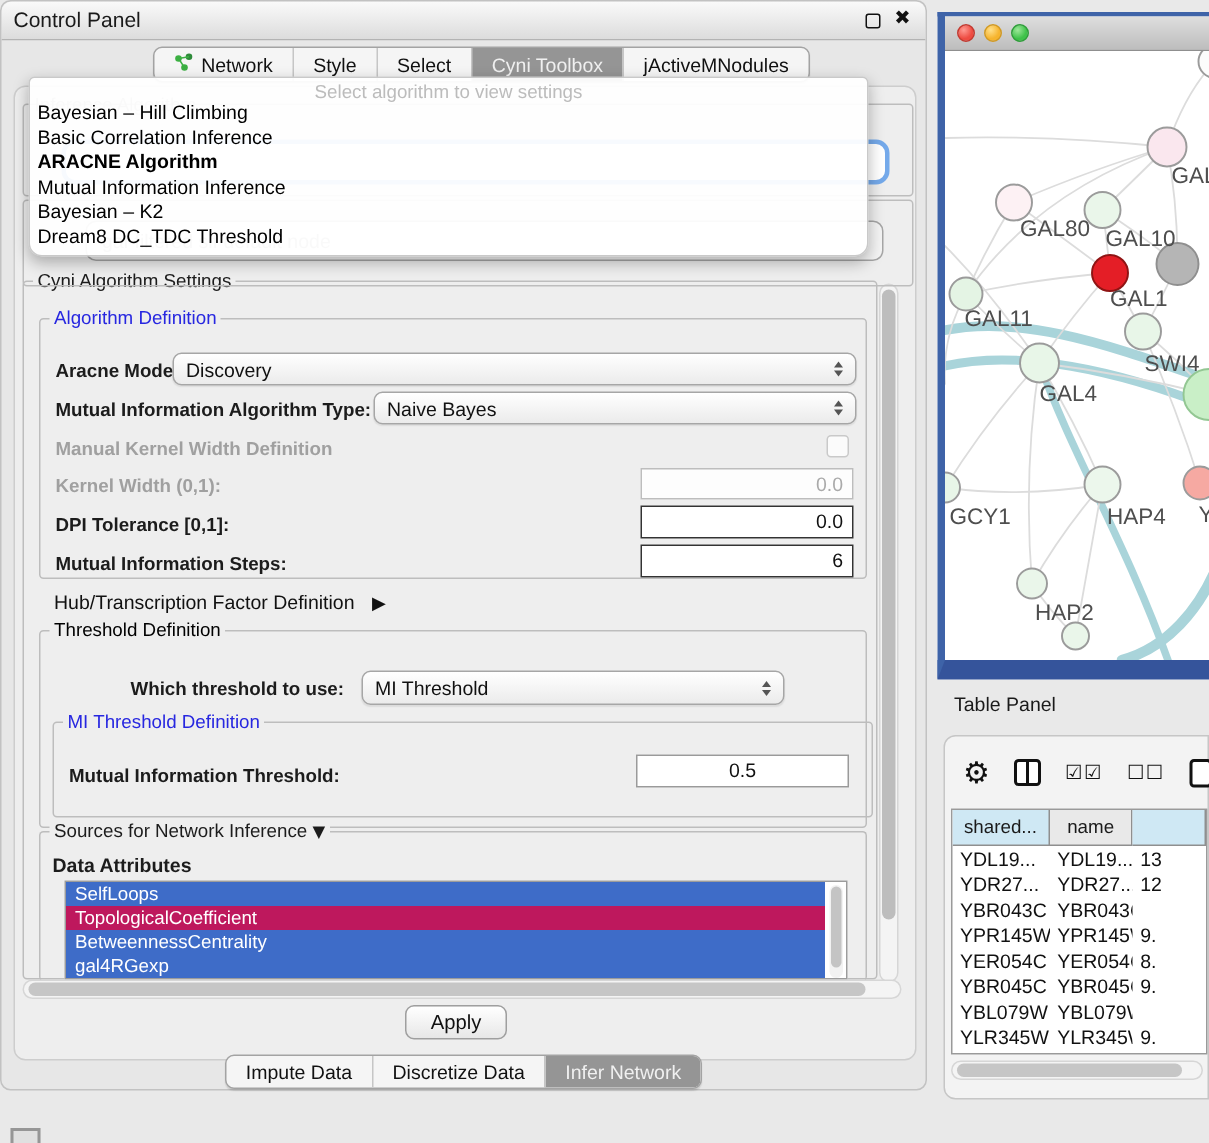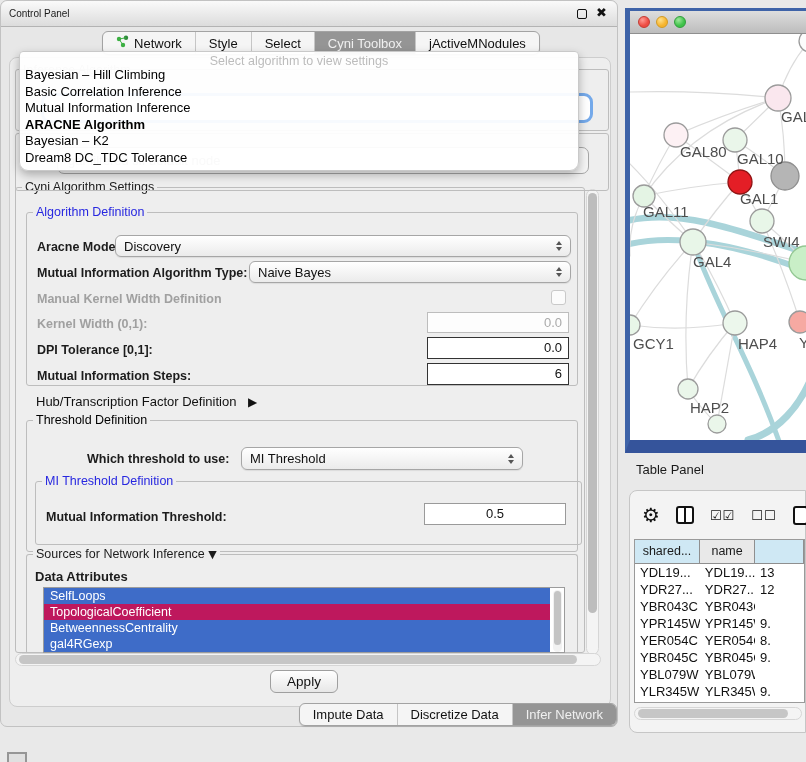--- a/index.html
+++ b/index.html
@@ -6,21 +6,21 @@
   body { font-family:"Liberation Sans", sans-serif; background:#e9e9e9; }
   #app { position:relative; width:806px; height:762px; background:#e9e9e9; overflow:hidden; }
   .sym { font-family:"DejaVu Sans", sans-serif; }
 
   
   .cp { position:absolute; left:0; top:6; width:618px; height:727px;
         background:#e7e7e7; border:1px solid #c2c2c2; border-radius:7px; }
   .cp-titlebar { position:absolute; left:0; top:0; width:100%; height:26px;
         background:linear-gradient(#fafafa,#dcdcdc); border-bottom:1px solid #b3b3b3;
         border-radius:7px 7px 0 0; }
-  .cp-title { position:absolute; left:8px; top:0; line-height:25px; font-size:10px; color:#1a1a1a; }
+  .cp-title { position:absolute; left:8px; top:0; line-height:25px; font-size:14px; color:#1a1a1a; }
   .float-ic { position:absolute; right:30px; top:8px; width:10px; height:10px;
         border:1.6px solid #111; border-radius:2px; }
   .close-ic { position:absolute; right:10px; top:4px; font-size:13px; font-weight:bold; color:#111; }
 
   .tabrow { position:absolute; left:0; top:30px; width:100%; display:flex; justify-content:center;padding-left:24px; }
   .seg-group { display:inline-flex; border:1px solid #a3a3a3; border-radius:6px; overflow:hidden;
         background:#f5f5f5; box-shadow:0 1px 1px rgba(0,0,0,.12); }
   .seg { display:flex; align-items:center; gap:5px; padding:3px 13px; font-size:13px; color:#111;
         border-left:1px solid #c6c6c6; cursor:default; white-space:nowrap; }
   .seg:first-child { border-left:none; }
@@ -85,21 +85,21 @@
 
   .vscroll { position:absolute; width:13px; background:#f4f4f4; border:1px solid #d6d6d6; border-radius:7px; }
   .vscroll .th { position:absolute; left:1px; top:3px; width:9px; background:#bdbdbd; border-radius:5px; }
   .hscroll { position:absolute; height:13px; background:#f4f4f4; border:1px solid #d6d6d6; border-radius:7px; }
   .hscroll .th { position:absolute; top:1px; left:3px; height:9px; background:#c6c6c6; border-radius:5px; }
 
   .apply-btn { position:absolute; left:269px; top:669px; width:68px; height:23px;
         background:linear-gradient(#ffffff,#e7e7e7); border:1px solid #9f9f9f; border-radius:6px;
         font-size:13.5px; color:#111; text-align:center; line-height:21px; }
 
-  .bt-row { position:absolute; left:0; top:702px; width:100%; display:flex; justify-content:flex-end; }
+  .bt-row { position:absolute; left:0; top:702px; width:100%; display:flex; justify-content:center; }
 
   
   .nw { position:absolute; left:625px; top:8px; width:181px; height:445px;
         border-left:5px solid #3e63a8; border-top:3px solid #3e63a8; border-bottom:13px solid #35549b;
         background:#fff; }
   .nw-titlebar { position:relative; width:100%; height:23px;
         background:linear-gradient(#dedede,#bdbdbd); border-bottom:1px solid #8f8f8f; }
   .tl { position:absolute; top:5px; width:12px; height:12px; border-radius:50%; }
   .tl-red { left:8px; background:radial-gradient(circle at 35% 30%, #ff9a92, #ee4c42 60%); border:1px solid #c33a31; }
   .tl-yellow { left:26px; background:radial-gradient(circle at 35% 30%, #ffe08a, #f6b42e 60%); border:1px solid #d29a23; }
@@ -180,24 +180,24 @@
     <div class="gb" style="left:14px; top:132px; width:594px; height:58px; z-index:1;"></div>
     <div class="ghost-combo-2">
       <span>gal-filtered sif default node</span>
     </div>
 
     <div class="popup">
       <div class="pop-ph">Select algorithm to view settings</div>
       <div id="pop-items">
           <div class="pop-item">Bayesian – Hill Climbing</div>
           <div class="pop-item">Basic Correlation Inference</div>
+          <div class="pop-item b">ARACNE Algorithm</div>
           <div class="pop-item">Mutual Information Inference</div>
-          <div class="pop-item b">ARACNE Algorithm</div>
           <div class="pop-item">Bayesian – K2</div>
-          <div class="pop-item">Dream8 DC_TDC Tolerance</div>
+          <div class="pop-item">Dream8 DC_TDC Threshold</div>
         </div>
     </div>
 
     <div class="gb" style="left:14px; top:186px; width:570px; height:466px;">
       <span class="legend">Cyni Algorithm Settings</span>
 
       <div class="gb" style="left:10px; top:24px; width:552px; height:174px;">
         <span class="legend blue">Algorithm Definition</span>
 
         <span class="lbl" style="left:10px; top:27px;">Aracne Mode:</span>

